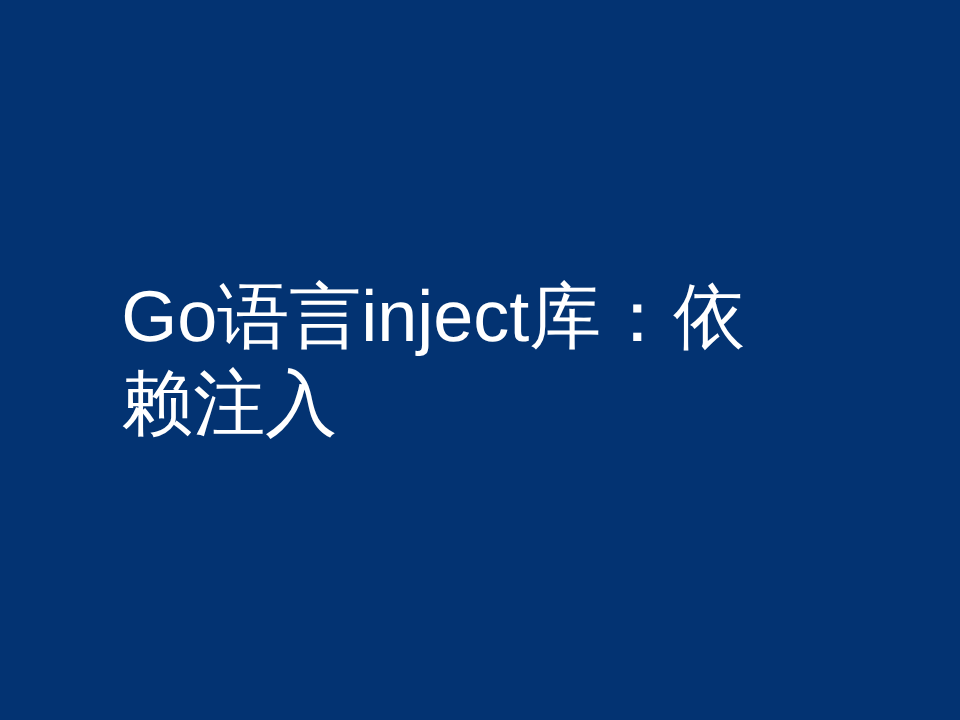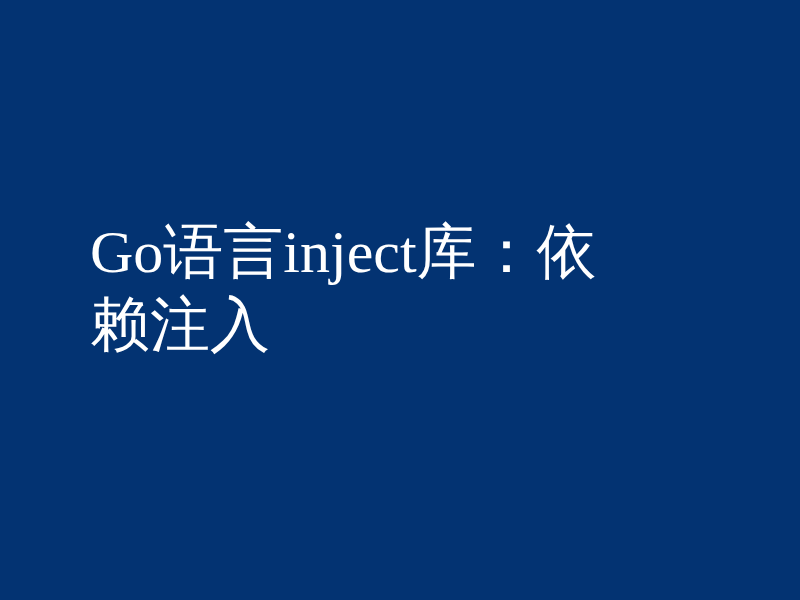--- a/index.html
+++ b/index.html
@@ -25,24 +25,24 @@
 
   
   .title-block {
     position: absolute;
     left: 90px;
     top: 216px;
     width: 552px;
   }
 
   .slide-title {
-    margin: 0;
+    margin: 11px;
     padding: 0;
     color: #ffffff;
-    font-family: Liberation Serif, serif;
+    font-family: Liberation Sans, sans-serif;
     font-size: 60px;
     font-weight: 400;
     line-height: 73px;
     letter-spacing: 0;
     text-align: left;
     word-break: break-word;
     overflow-wrap: break-word;
     -webkit-font-smoothing: antialiased;
   }
 </style>

